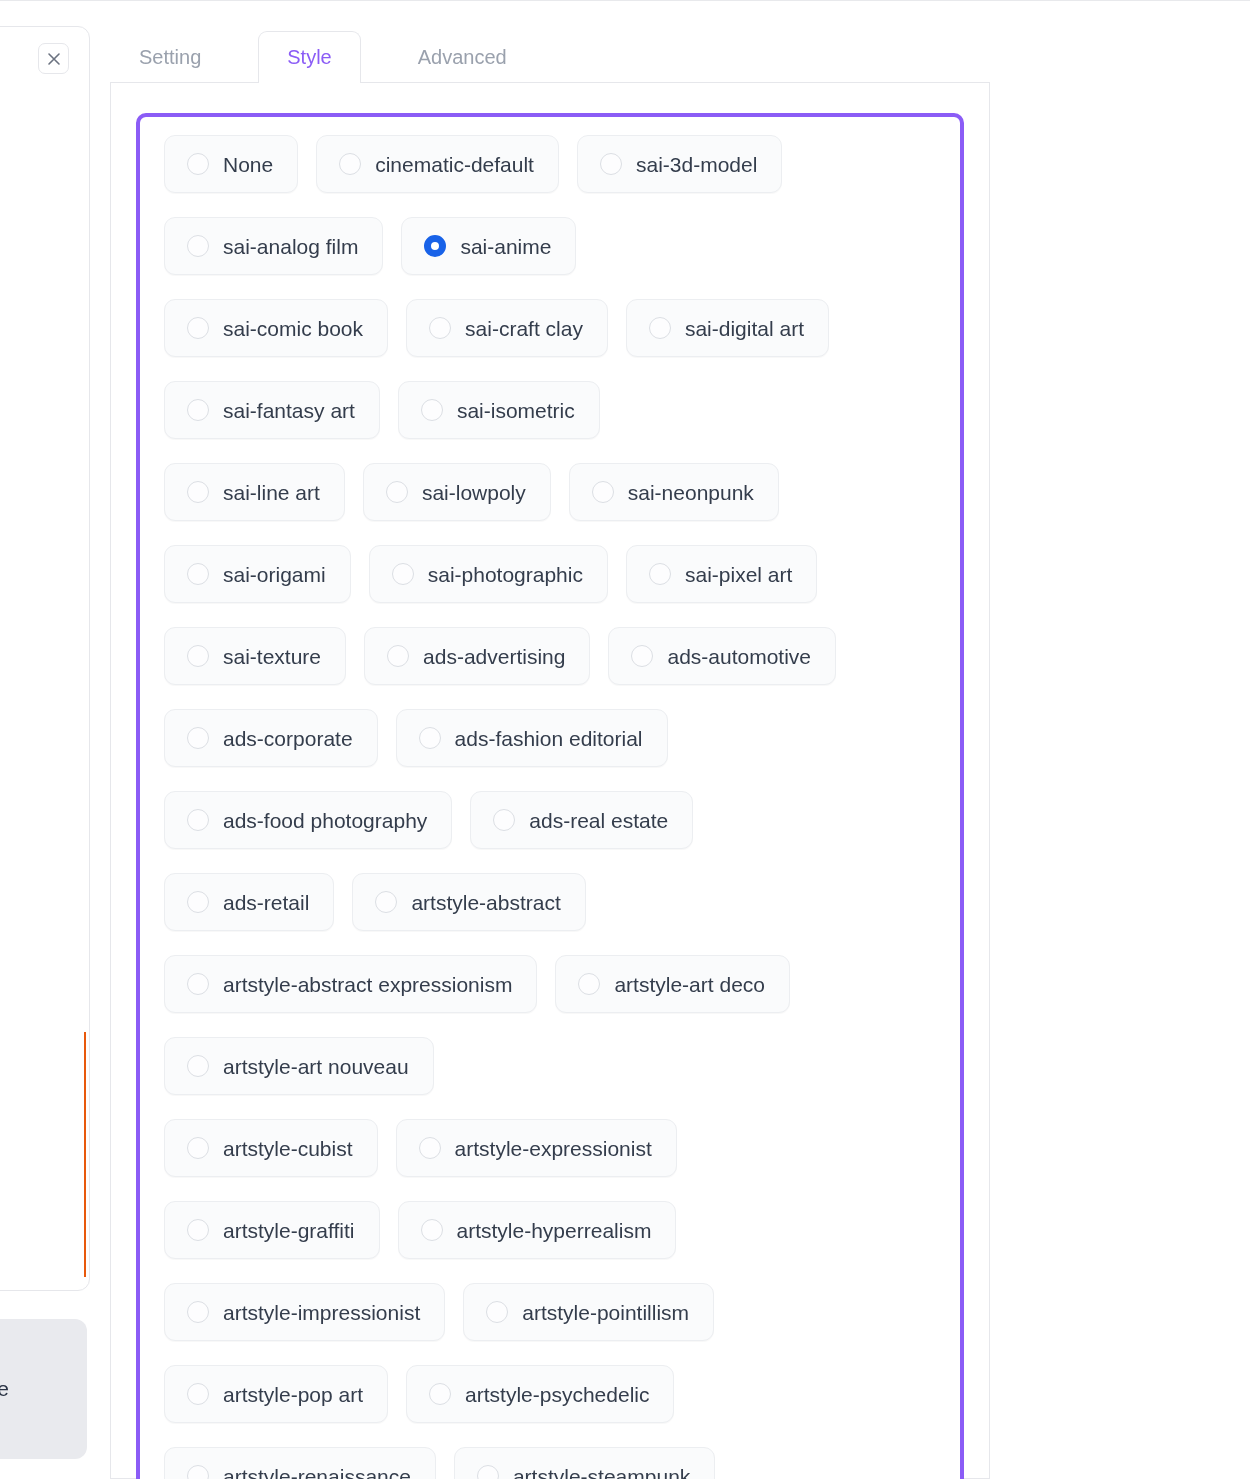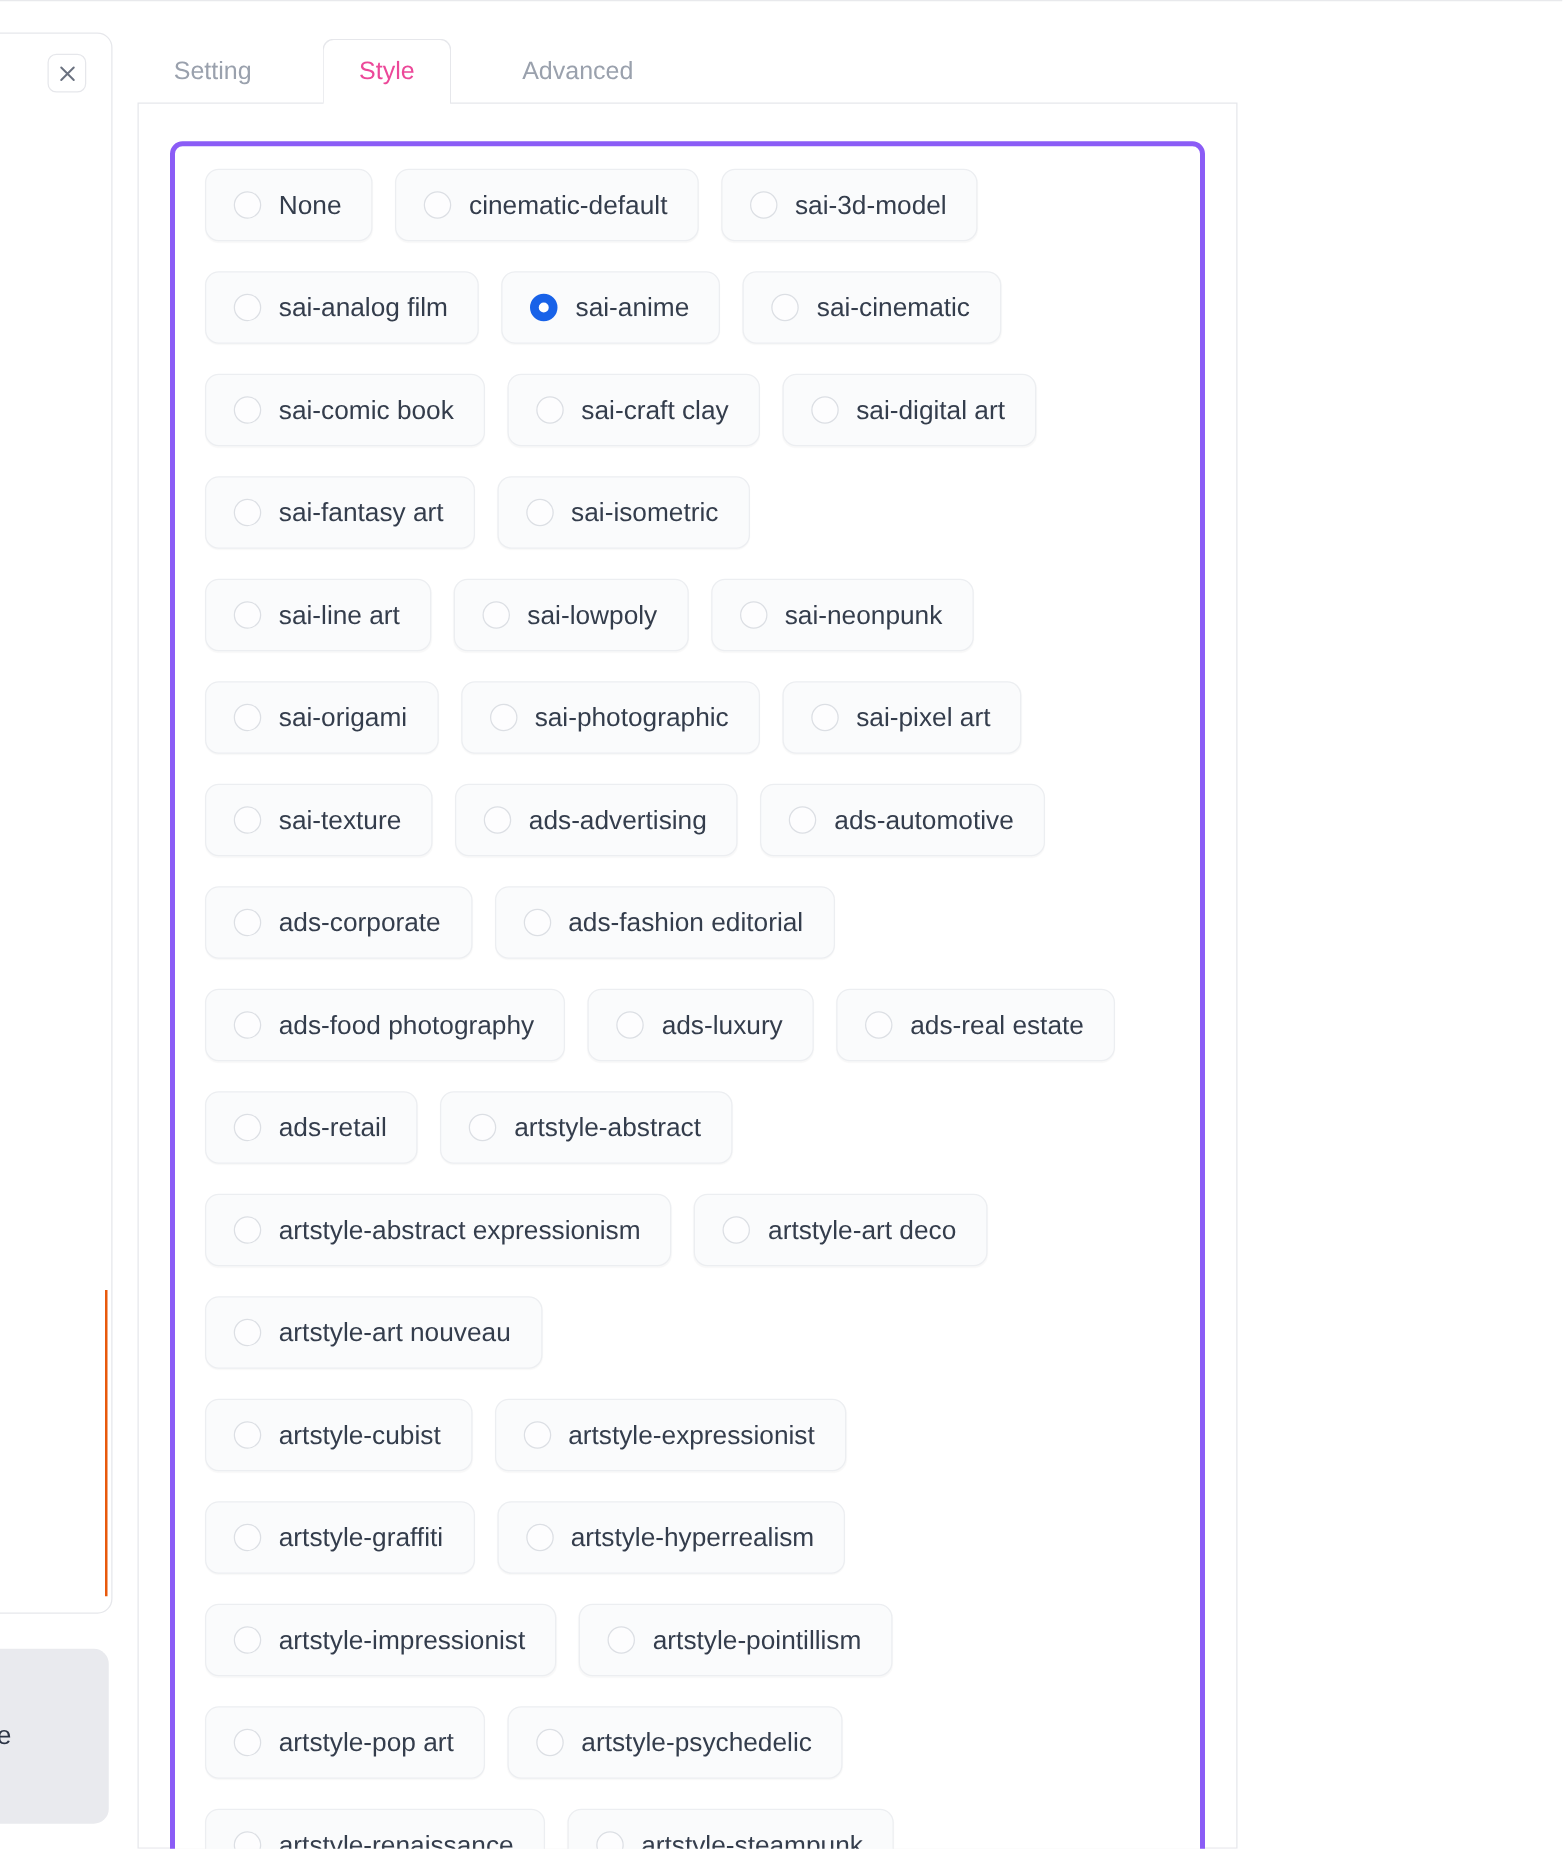--- a/index.html
+++ b/index.html
@@ -100,21 +100,21 @@
     font-size: 20px;
     color: #9aa1ad;
     cursor: pointer;
     background: transparent;
     border: 1px solid transparent;
     border-bottom: none;
     border-radius: 9px 9px 0 0;
     position: relative;
   }
   .tab.active {
-    color: #ec4899;
+    color: #8b5cf6;
     background: #ffffff;
     border-color: #e6e7eb;
     z-index: 3;
   }
   .tab.active::after {
     content: "";
     position: absolute;
     left: 0; right: 0;
     bottom: -1px;
     height: 2px;
@@ -234,24 +234,20 @@
         </div>
         <div class="opt-row">
           <div class="opt">
             <span class="radio"></span>
             <span class="opt-label">sai-analog film</span>
           </div>
           <div class="opt selected">
             <span class="radio"></span>
             <span class="opt-label">sai-anime</span>
           </div>
-          <div class="opt">
-            <span class="radio"></span>
-            <span class="opt-label">sai-cinematic</span>
-          </div>
         </div>
         <div class="opt-row">
           <div class="opt">
             <span class="radio"></span>
             <span class="opt-label">sai-comic book</span>
           </div>
           <div class="opt">
             <span class="radio"></span>
             <span class="opt-label">sai-craft clay</span>
           </div>
@@ -319,24 +315,20 @@
           </div>
           <div class="opt">
             <span class="radio"></span>
             <span class="opt-label">ads-fashion editorial</span>
           </div>
         </div>
         <div class="opt-row">
           <div class="opt">
             <span class="radio"></span>
             <span class="opt-label">ads-food photography</span>
-          </div>
-          <div class="opt">
-            <span class="radio"></span>
-            <span class="opt-label">ads-luxury</span>
           </div>
           <div class="opt">
             <span class="radio"></span>
             <span class="opt-label">ads-real estate</span>
           </div>
         </div>
         <div class="opt-row">
           <div class="opt">
             <span class="radio"></span>
             <span class="opt-label">ads-retail</span>

